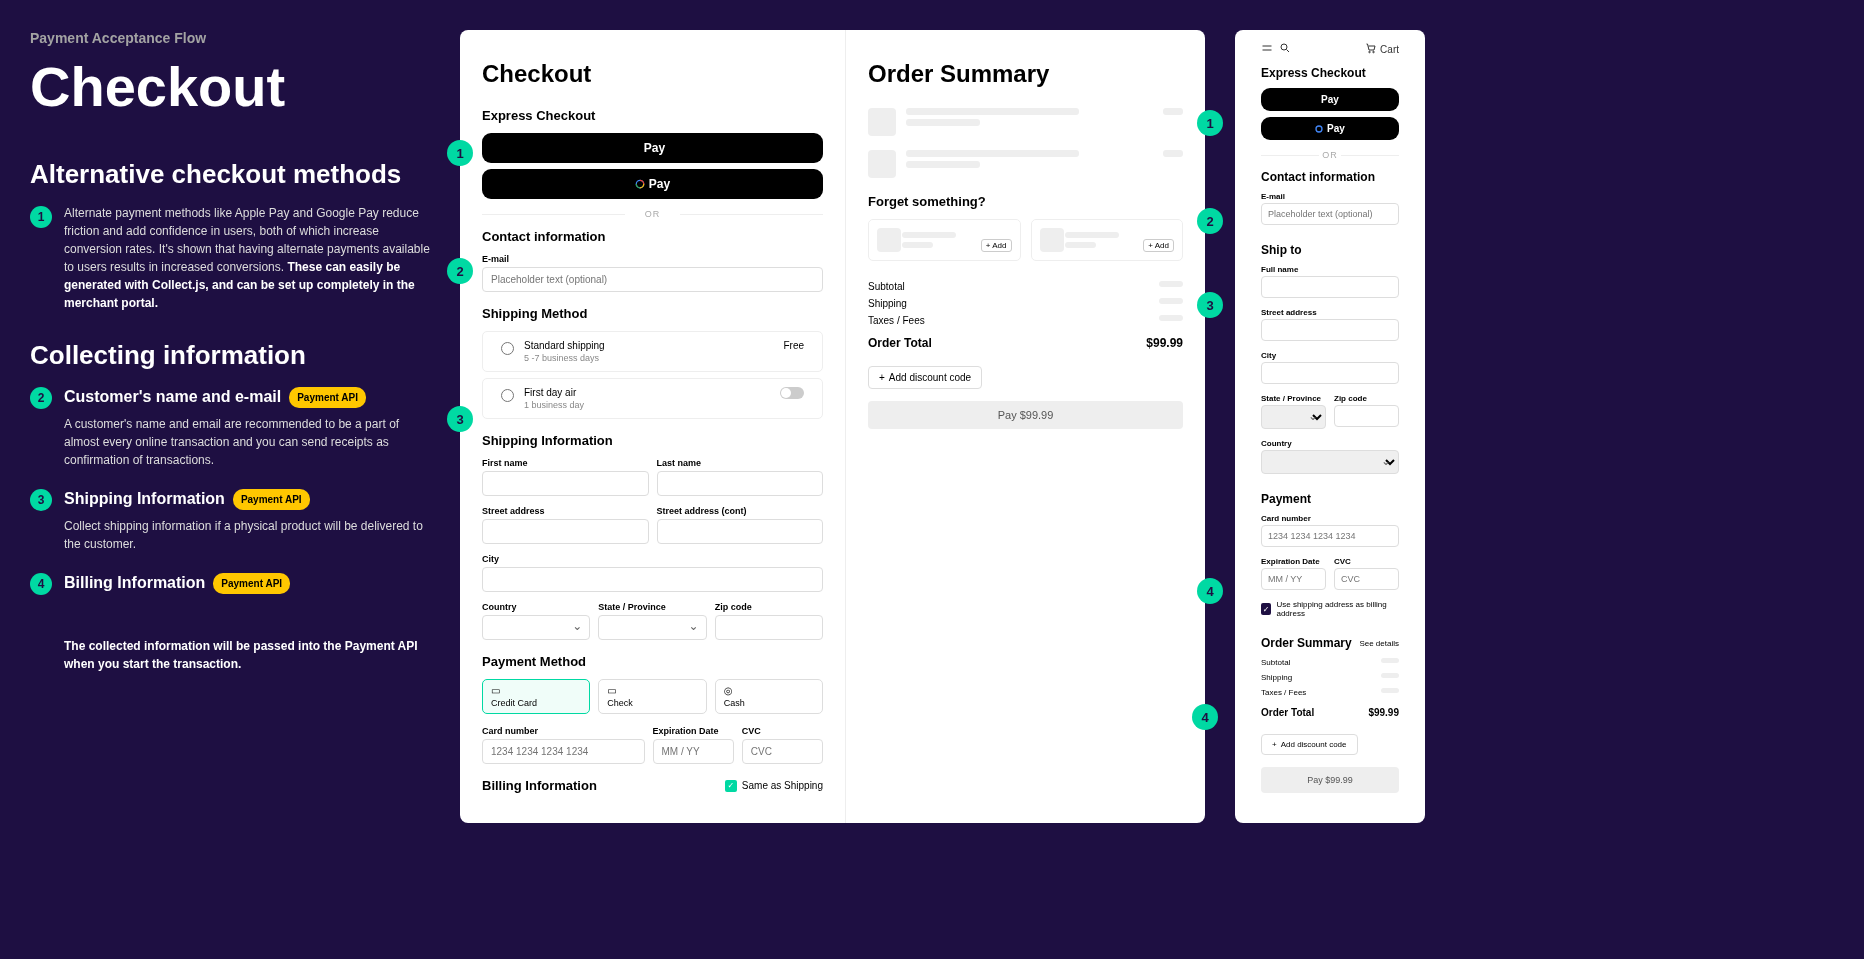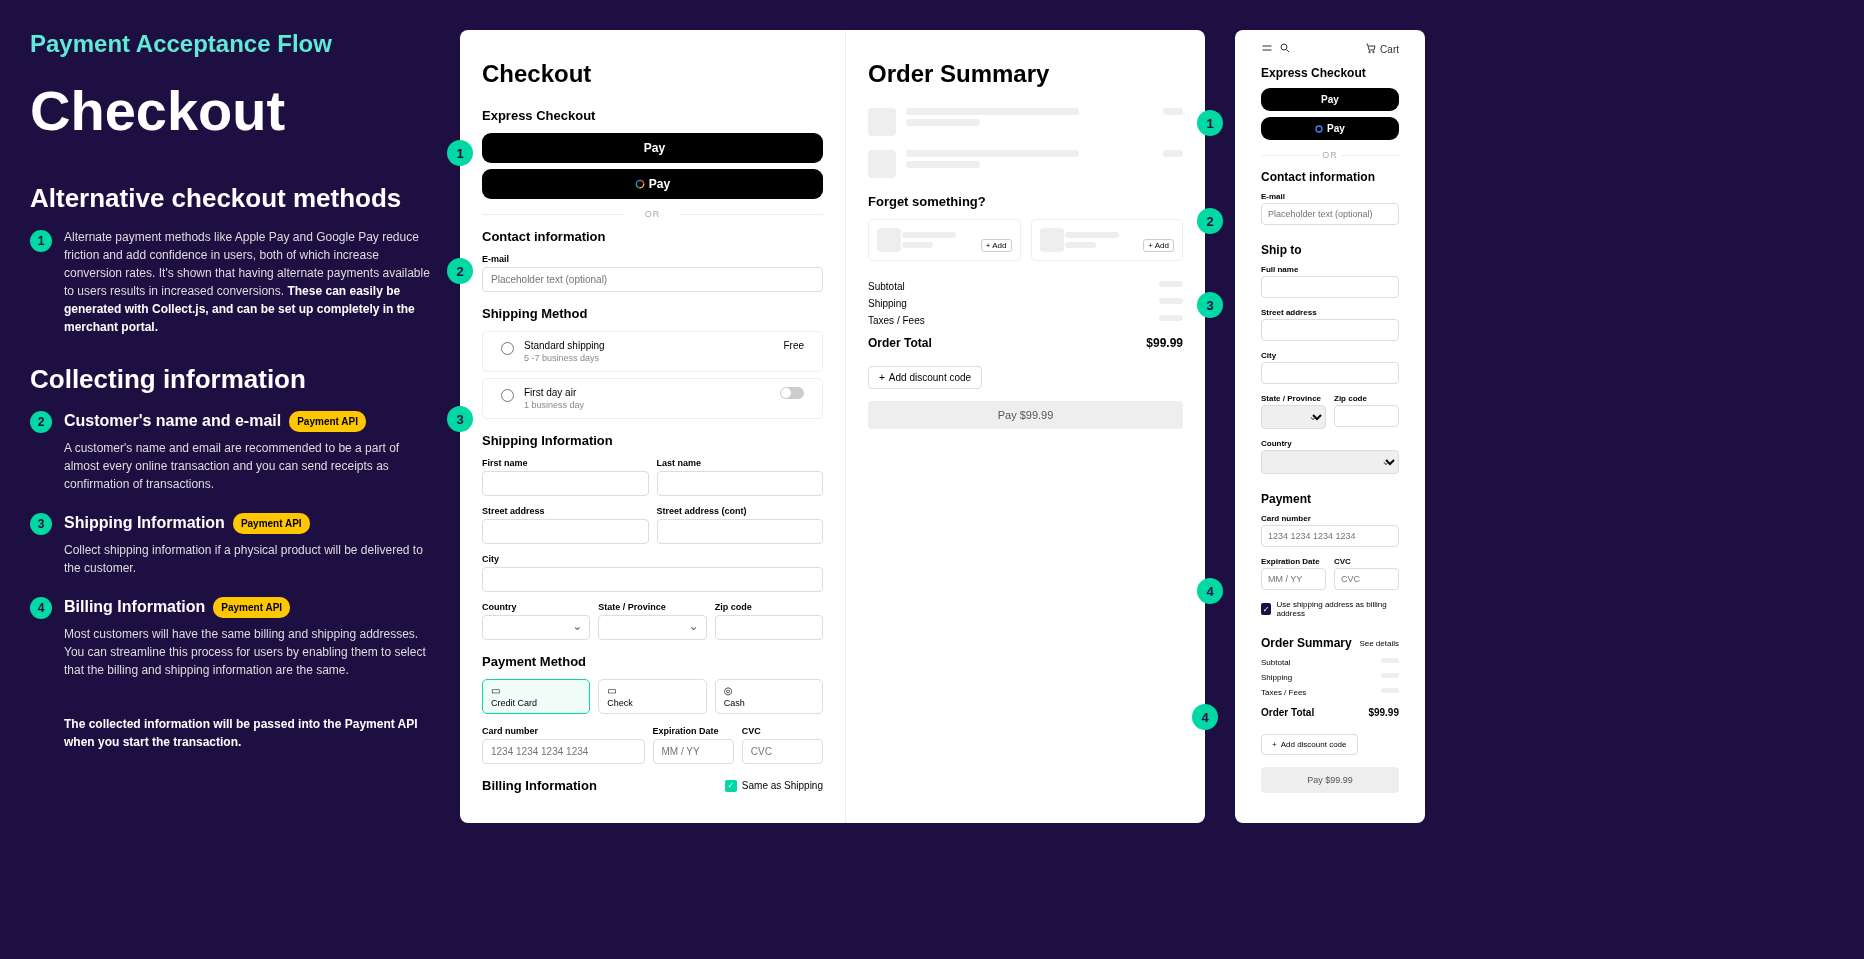--- a/index.html
+++ b/index.html
@@ -1,19 +1,19 @@
 <!DOCTYPE html>
 <html><head>
 <meta charset="utf-8">
 <style>
 * { box-sizing: border-box; margin: 0; padding: 0; }
 body { background: #1e0f42; font-family: -apple-system, BlinkMacSystemFont, 'Segoe UI', sans-serif; padding: 30px; min-height: 959px; }
 .container { display: flex; gap: 30px; }
 .left-col { width: 400px; color: #fff; }
-.eyebrow { color: #5eead4; font-size: 24px; font-weight: 700; margin-bottom: 20px; }
+.eyebrow { color: #a3a3a3; font-size: 14px; font-weight: 700; margin-bottom: 8px; }
 .main-title { color: #fff; font-size: 56px; font-weight: 900; margin-bottom: 40px; }
 .section-h { color: #fff; font-size: 26px; font-weight: 800; margin-bottom: 14px; margin-top: 28px; }
 .item { display: flex; gap: 12px; margin-bottom: 18px; }
 .badge-num { flex-shrink: 0; width: 22px; height: 22px; background: #00d9a3; color: #1e0f42; border-radius: 50%; display: flex; align-items: center; justify-content: center; font-weight: 700; font-size: 12px; margin-top: 2px; }
 .item-content { font-size: 12px; line-height: 1.5; color: #ddd; }
 .item-content strong { color: #fff; }
 .item-title { color: #fff; font-size: 16px; font-weight: 700; }
 .item-title-row { display: flex; align-items: center; gap: 8px; margin-bottom: 6px; }
 .pill { background: #ffc700; color: #000; font-size: 10px; font-weight: 700; padding: 3px 8px; border-radius: 10px; }
 
@@ -130,21 +130,20 @@
       </div>
     </div>
 
     <div class="item">
       <div class="badge-num">4</div>
       <div class="item-content">
         <div class="item-title-row">
           <span class="item-title">Billing Information</span>
           <span class="pill">Payment API</span>
         </div>
-        <div>Most customers will have the same billing and shipping addresses. You can streamline this process for users by enabling them to select that the billing and shipping information are the same.</div>
         <br>
         <br>
         <strong>The collected information will be passed into the Payment API when you start the transaction.</strong>
       </div>
     </div>
   </div>
 
   <div class="panel-wrap">
     <div class="marker" style="left:-13px; top:110px;">1</div>
     <div class="marker" style="left:-13px; top:228px;">2</div>

